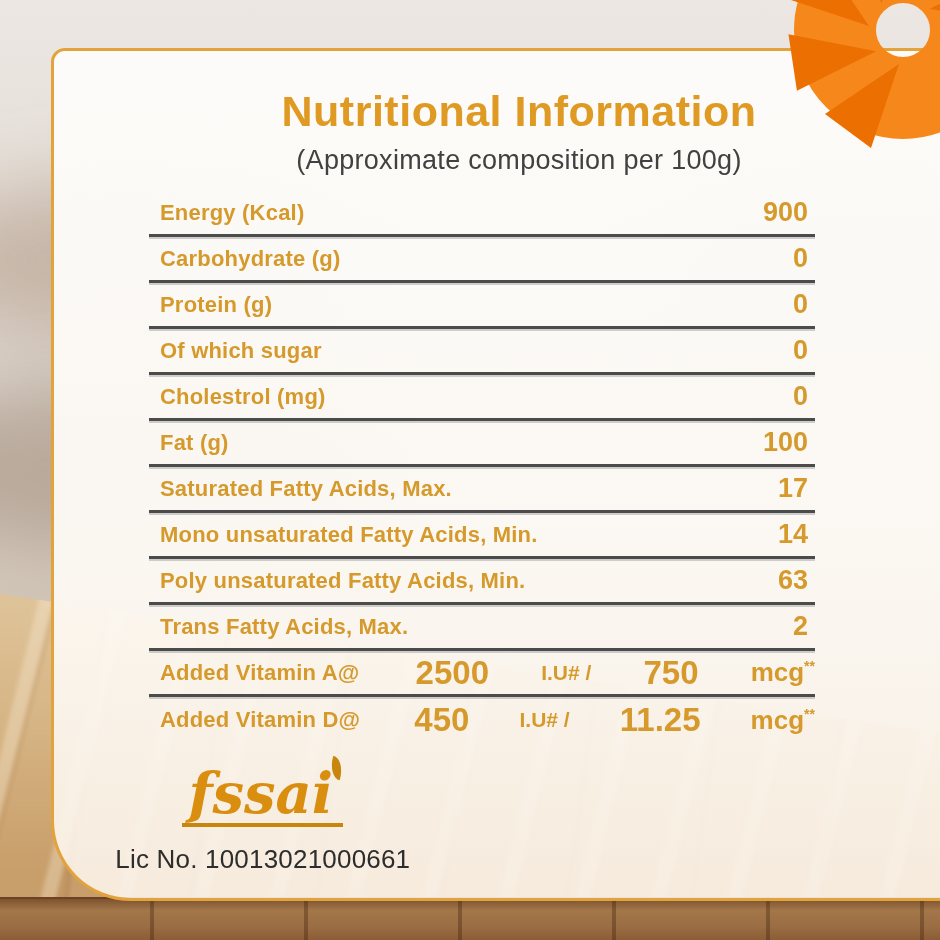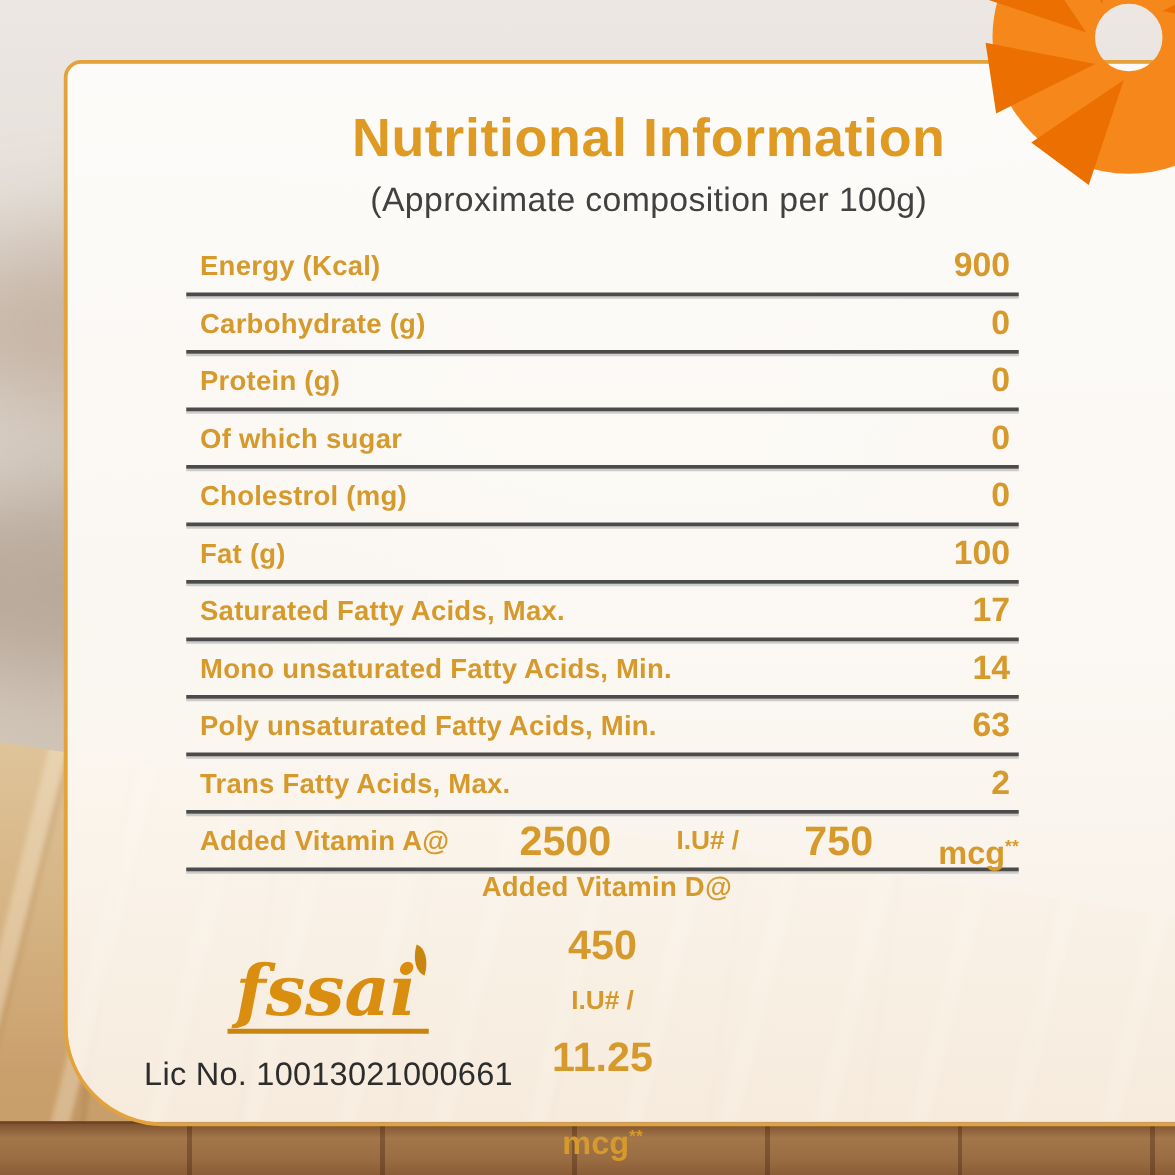--- a/index.html
+++ b/index.html
@@ -55,28 +55,28 @@
     margin-top:9px;text-align:center;
     font-size:27px;color:#414141;letter-spacing:0.3px;
   }
   
   .ntable{position:absolute;left:95px;top:140px;width:666px;}
   .nrow{
     display:flex;justify-content:space-between;align-items:center;height:46px;
     border-bottom:3px solid #4B4B4B;
     box-shadow:0 2px 0 rgba(170,170,170,0.55);
   }
-  .nrow.last{border-bottom:none;box-shadow:none;flex-direction:column;}
+  .nrow.last{border-bottom:none;box-shadow:none;}
   .nlabel{font-size:22px;font-weight:bold;color:#D6992C;padding-left:11px;letter-spacing:0.2px;text-align:center;}
   .nvalue{font-size:27px;font-weight:bold;color:#D6992C;padding-right:7px;}
   .vrow{display:flex;align-items:center;gap:14px;}
   .vrow .nlabel{padding-right:4px;}
   .vbig{font-size:33px;font-weight:bold;color:#D6992C;}
   .vsmall{font-size:21px;font-weight:bold;color:#D6992C;}
-  .vmcg{font-size:26px;font-weight:bold;color:#D6992C;margin-top:20px;}
+  .vmcg{font-size:26px;font-weight:bold;color:#D6992C;}
   .vmcg sup{font-size:14px;}
   
   .bottom{
     position:absolute;left:20px;right:11px;top:700px;
     display:flex;align-items:flex-start;
   }
   .fssai-col{width:42%;text-align:center;padding-top:14px;}
   .fssai-logo{
     display:inline-block;position:relative;
     font-family:"DejaVu Serif",serif;font-style:italic;font-weight:bold;

